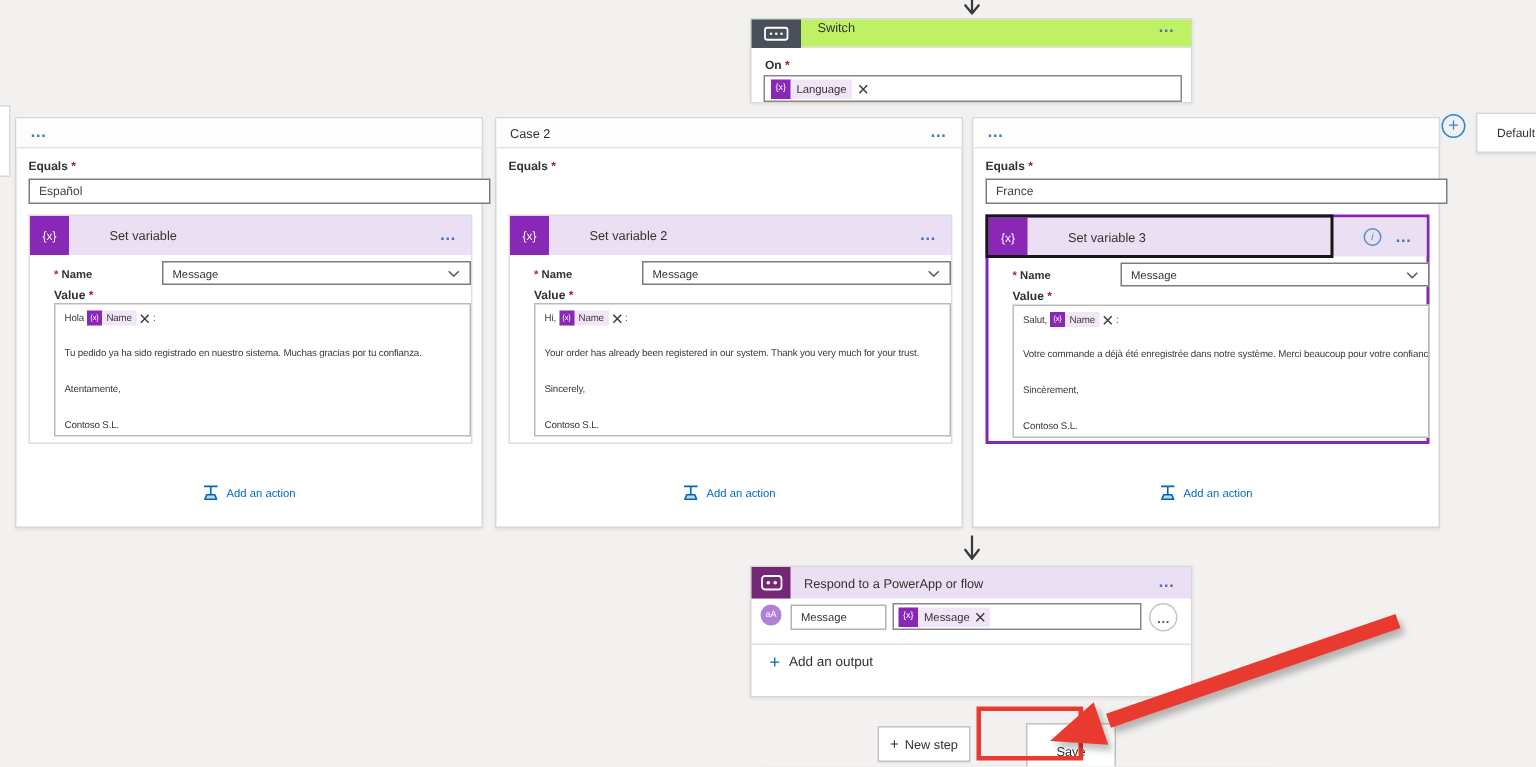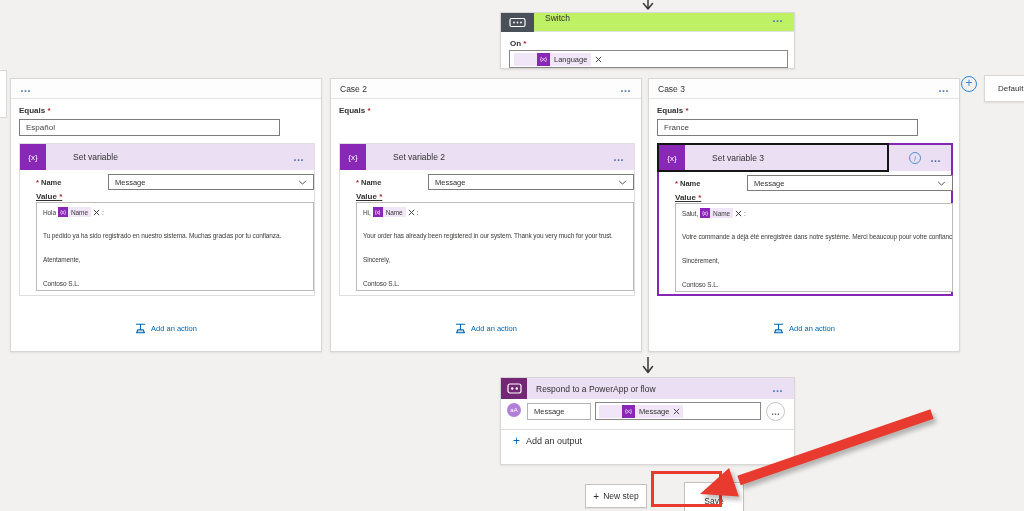--- a/index.html
+++ b/index.html
@@ -20,43 +20,43 @@
   .x-ico { width:7px; height:7px; stroke:#3b3a39; stroke-width:1.1; fill:none; flex:none; }
 
   
   .switch-card { left:500px; top:12px; width:295px; height:57px; }
   .switch-header { height:19px; background:#bef264; border-bottom:1px solid #e3e1df; display:flex; align-items:flex-start; }
   .switch-icon { width:33px; height:19px; background:#49505a; display:flex; align-items:center; justify-content:center; flex:none; }
   .switch-title { margin-left:11px; font-size:8.5px; flex:1; }
   .switch-header .menu-dots { margin-right:10px; }
   .on-label { position:absolute; left:9px; top:26px; }
   .switch-input { position:absolute; left:8px; top:37px; width:279px; height:18px; border:1px solid #8a8886; background:#fff; display:flex; align-items:center; gap:4px; padding-left:4px; }
-  .input-chip { display:inline-flex; align-items:center; height:13px; background:#f1e6f8; flex:none;padding-left:23px; }
+  .input-chip { display:inline-flex; align-items:center; height:13px; background:#f1e6f8; flex:none; }
   .input-chip .ico { width:13px; height:13px; background:#8928b7; color:#fff; font-size:6px; display:flex; align-items:center; justify-content:center; }
   .input-chip .lbl { font-size:7.5px; padding:0 4px; color:#323130; }
 
   
   .case-card { top:78px; width:312px; height:274px; }
   .case-header { height:20px; background:#fdfdfd; border-bottom:1px solid #e6e4e2; display:flex; align-items:center; padding:0 9px; }
   .case-title { font-size:8.5px; flex:1; }
   .equals-label { position:absolute; left:8px; top:27px; }
-  .equals-input { position:absolute; left:8px; top:40px; width:261px; height:17px; border:1px solid #7e7c7a; background:#fff; font-size:8px; color:#444; display:flex; align-items:center; padding-left:6px; }
+  .equals-input { position:absolute; left:8px; top:40px; width:308px; height:17px; border:1px solid #7e7c7a; background:#fff; font-size:8px; color:#444; display:flex; align-items:center; padding-left:6px; }
 
   .sv-card { position:absolute; left:8px; top:64px; width:296px; height:153px; border:1px solid #e0dedd; background:#fff; }
   .sv-card.selected { border:2px solid #8626b5; }
   .sv-header { position:relative; height:26px; background:#ebdff3; display:flex; align-items:center; }
   .sv-icon { width:26px; height:26px; background:#8928b7; color:#fff; display:flex; align-items:center; justify-content:center; font-size:8px; flex:none; }
   .sv-title { margin-left:27px; font-size:8.5px; flex:1; }
   .sv-header .menu-dots { margin-right:9px; }
   .drag-outline { position:absolute; left:-2px; top:-2px; width:232px; height:29px; border:2px solid #161616; pointer-events:none; }
   .info-icon { width:12px; height:12px; border:1px solid #4f90cd; border-radius:50%; color:#4f90cd; font-size:7px; font-style:italic; display:flex; align-items:center; justify-content:center; margin-right:9px; cursor:pointer; }
   .name-label { position:absolute; left:16px; top:34px; font-size:7.5px; font-weight:bold; }
   .name-select { position:absolute; left:88px; top:30px; width:206px; height:16px; border:1px solid #7e7c7a; background:#fff; font-size:7.5px; display:flex; align-items:center; justify-content:space-between; padding:0 6px; cursor:pointer; }
   .chev { width:9px; height:5px; stroke:#555; stroke-width:1.2; fill:none; }
-  .value-label { position:absolute; left:16px; top:48px;text-decoration:underline; }
+  .value-label { position:absolute; left:16px; top:48px; }
   .value-area { position:absolute; left:16px; top:58px; width:278px; height:89px; border:1px solid #bdbbb9; background:#fff; overflow:hidden; cursor:text; }
   .v-line { position:absolute; left:6px; right:3px; font-size:6.5px; color:#3b3a39; white-space:nowrap; letter-spacing:-0.1px; }
   .v-greet { top:4px; display:flex; align-items:center; gap:2px; }
   .v-body { top:29px; } .v-close { top:53px; } .v-sign { top:77px; }
   .mini-chip { display:inline-flex; align-items:center; height:10px; background:#f1e6f8; flex:none; }
   .mini-chip .ico { width:10px; height:10px; background:#8928b7; color:#fff; font-size:5px; display:flex; align-items:center; justify-content:center; }
   .mini-chip .lbl { font-size:6.5px; padding:0 3px; }
   .add-action { position:absolute; left:0; right:0; top:244px; display:flex; align-items:center; justify-content:center; gap:5px; color:#0067b8; font-size:7.5px; cursor:pointer; }
   .aa-ico { width:11px; height:11px; flex:none; }
 
@@ -231,21 +231,20 @@
     <div class="add-action">
       <svg class="aa-ico" viewBox="0 0 11 11">
           <path d="M1 1.2 H10 M5.5 1.2 V6.8 M2.8 6.8 L1.6 9.8 H9.4 L8.2 6.8 Z" stroke="#0067b8" stroke-width="1.1" fill="#0067b8" fill-opacity="0.25" stroke-linejoin="round"></path>
         </svg>
       <span>Add an action</span>
     </div>
   </div>
 
   <div class="card case-card" style="left:648px">
     <div class="case-header">
-      <span class="case-title">Case 3</span>
       <span class="menu-dots">…</span>
     </div>
     <div class="field-label equals-label">
       <span>Equals</span> <span class="req">*</span>
     </div>
     <div class="equals-input">
         <span>France</span>
       </div>
 
     <div class="sv-card selected">

